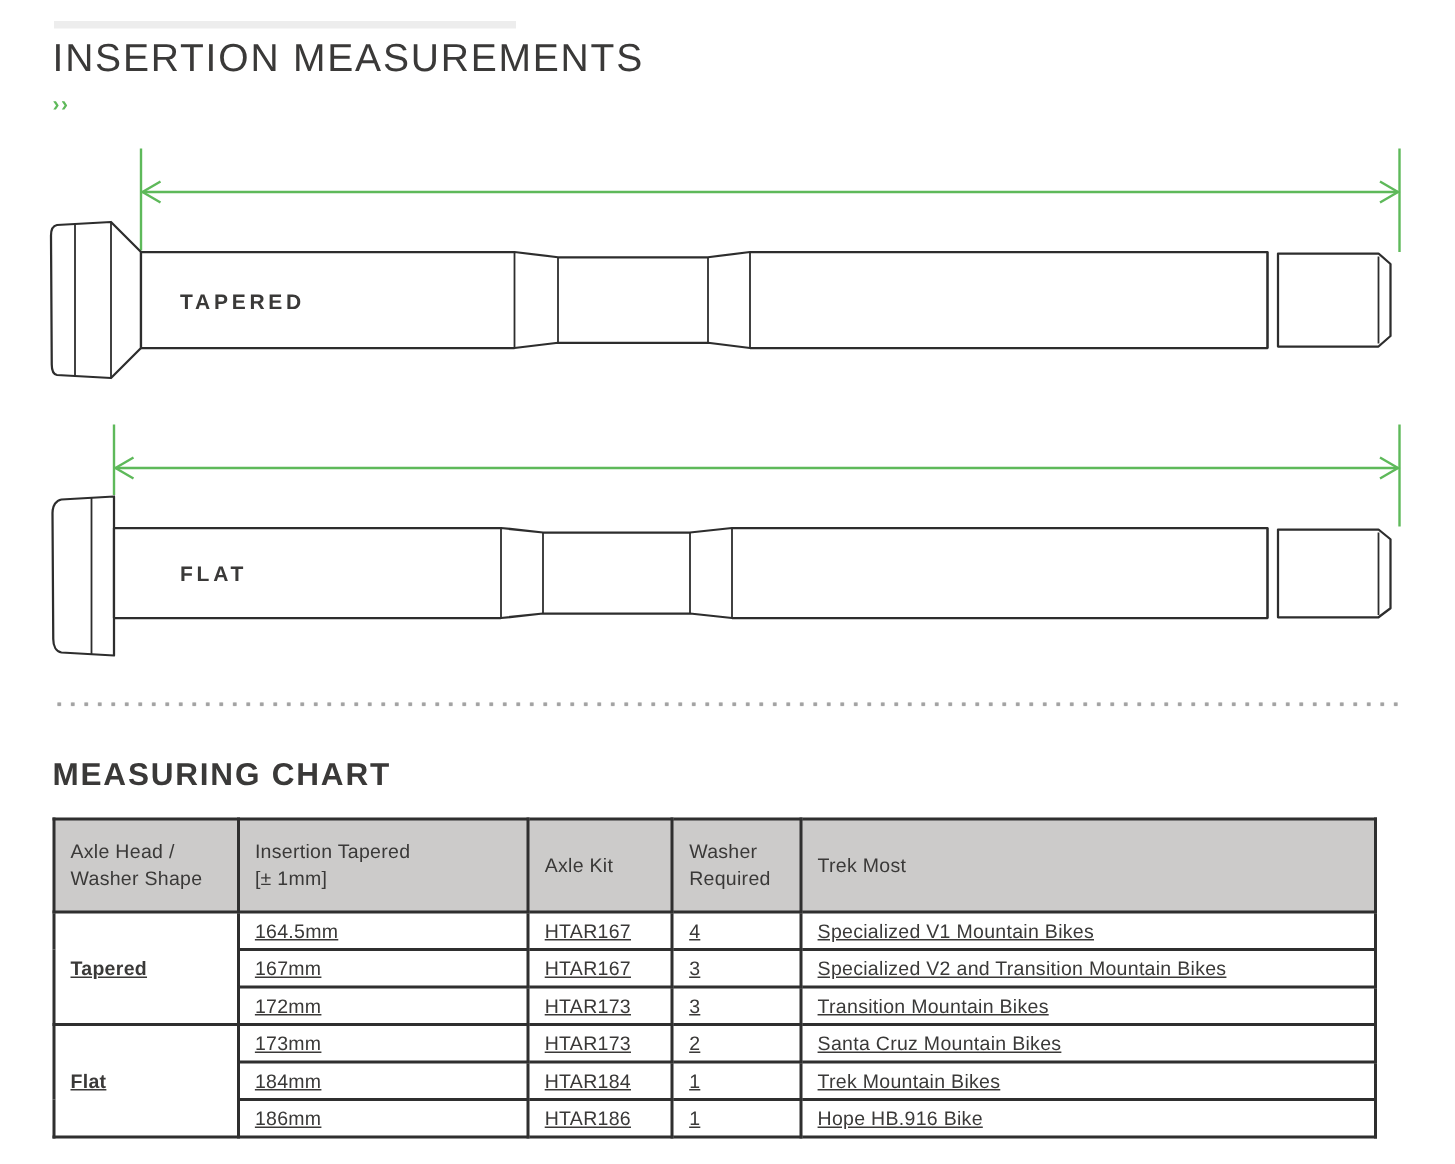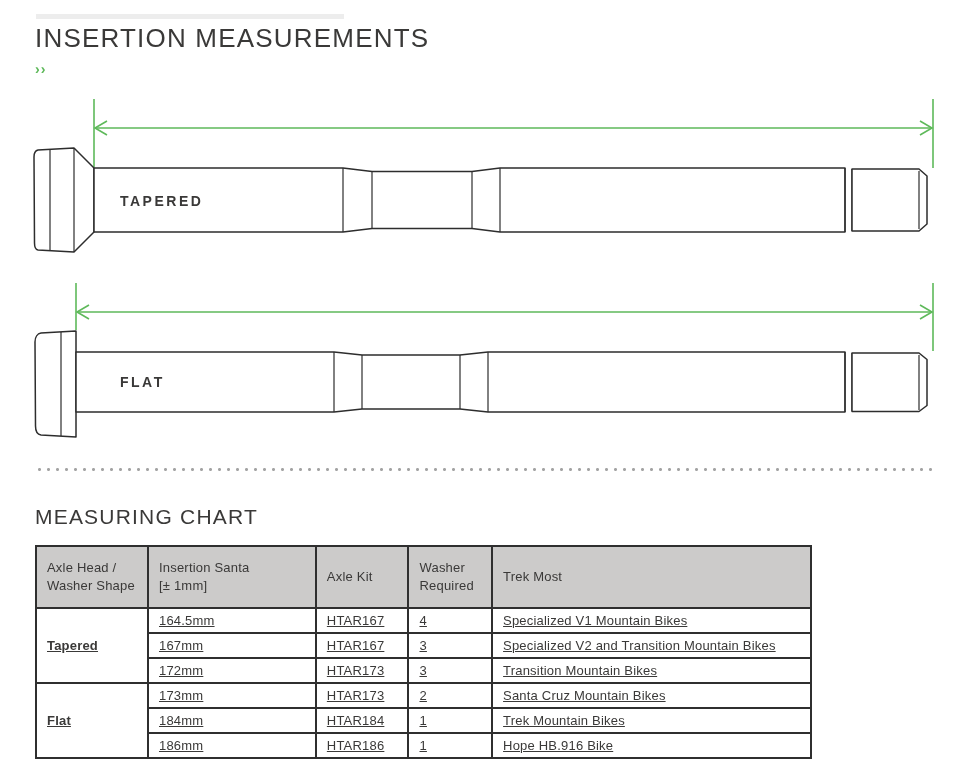--- a/index.html
+++ b/index.html
@@ -21,25 +21,25 @@
   .dim{stroke:var(--accent-green,#5eb95a);stroke-width:1.6;fill:none;}
   .outline{stroke:var(--diagram-stroke,#2d2d2d);stroke-width:1.5;fill:#ffffff;stroke-linejoin:round;}
   .iline{stroke:var(--diagram-stroke,#2d2d2d);stroke-width:1.2;fill:none;}
   .axle-label{font-family:"Liberation Sans",sans-serif;font-size:14px;font-weight:bold;
     letter-spacing:2.5px;fill:var(--text-dark,#3a3938);}
   .dotted-divider{
     position:absolute;left:35px;top:467px;width:901px;height:5px;
     background:radial-gradient(circle, var(--dot-gray,#a3a3a3) 1.3px, transparent 1.6px) left center / 9px 5px repeat-x;
   }
   .section-title{
-    position:absolute;left:35px;top:505px;font-size:21px;font-weight:400;
+    position:absolute;left:35px;top:505px;font-size:21px;font-weight:700;
     letter-spacing:1.2px;color:var(--text-dark,#3a3938);
   }
   table.chart{
-    position:absolute;left:35px;top:545px;width:777px;border-collapse:collapse;
+    position:absolute;left:35px;top:545px;width:883px;border-collapse:collapse;
     font-size:13px;letter-spacing:0.2px;color:var(--text-dark,#3a3938);border-radius:28px;
   }
   table.chart th,table.chart td{
     border:2px solid var(--table-border,#2f2f2f);
     padding:2px 10px;text-align:left;vertical-align:middle;
   }
   table.chart thead th{
     background:var(--table-header-bg,#cccbca);font-weight:400;height:48px;
     padding:6px 10px;line-height:1.35;
   }
@@ -128,21 +128,21 @@
         <col style="width:86px">
         <col style="width:395px">
     </colgroup>
     <thead>
       <tr>
         <th>
           <span class="hdr-line">Axle Head /</span>
           <span class="hdr-line">Washer Shape</span>
         </th>
         <th>
-          <span class="hdr-line">Insertion Santa</span>
+          <span class="hdr-line">Insertion Tapered</span>
           <span class="hdr-line">[± 1mm]</span>
         </th>
         <th>
           <span class="hdr-line">Axle Kit</span>
         </th>
         <th>
           <span class="hdr-line">Washer</span>
           <span class="hdr-line">Required</span>
         </th>
         <th>

